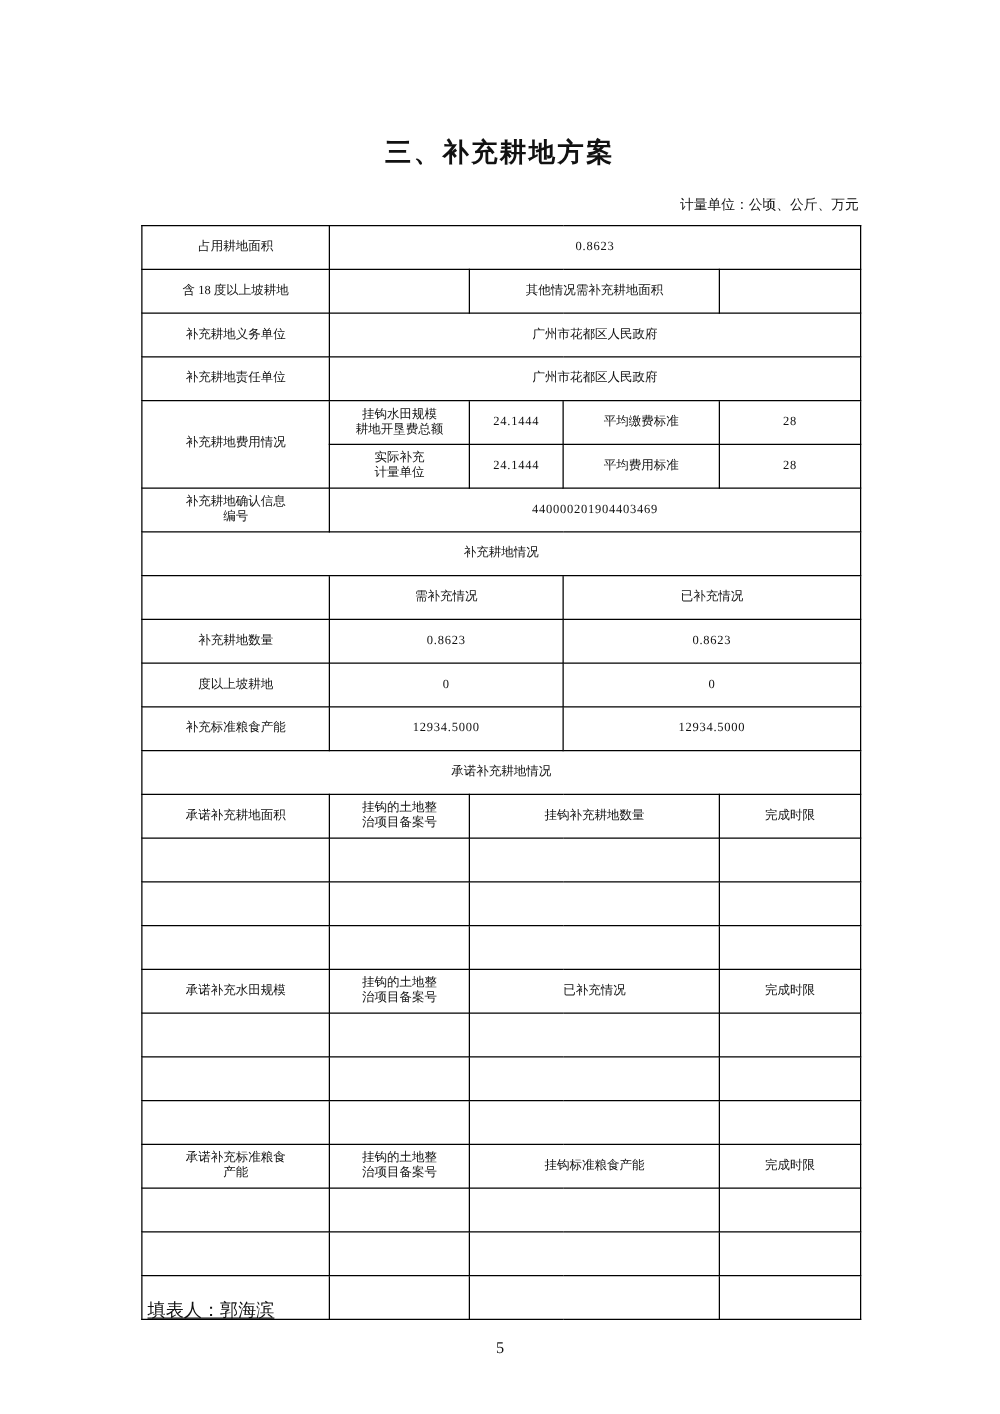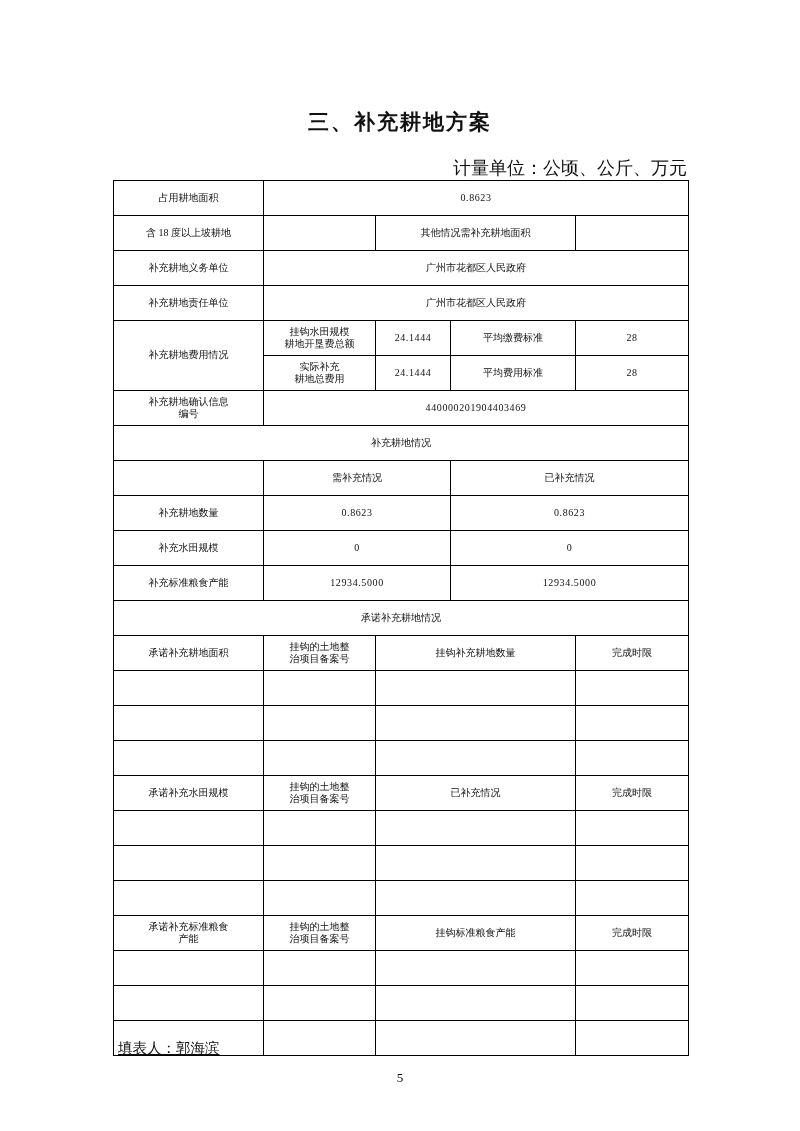--- a/index.html
+++ b/index.html
@@ -33,21 +33,21 @@
     width: 800px;
   }
   .unit-line {
     position: absolute;
     top: 156px;
     left: 0;
     width: 800px;
     text-align: right;
     padding-right: 113px;
     box-sizing: border-box;
-    font-size: 18px;
+    font-size: 11px;
   }
   table.main {
     position: absolute;
     top: 180px;
     left: 113px;
     width: 575px;
     border-collapse: collapse;
     table-layout: fixed;
     font-size: 10px;
   }
@@ -133,21 +133,21 @@
           <div>挂钩水田规模</div>
           <div>耕地开垦费总额</div>
         </td>
         <td class="tall num">24.1444</td>
         <td class="tall">平均缴费标准</td>
         <td class="tall num">28</td>
       </tr>
       <tr>
         <td class="tall">
           <div>实际补充</div>
-          <div>耕地总费用</div>
+          <div>计量单位</div>
         </td>
         <td class="tall num">24.1444</td>
         <td class="tall">平均费用标准</td>
         <td class="tall num">28</td>
       </tr>
 
       <tr>
         <td class="tall">
           <div>补充耕地确认信息</div>
           <div>编号</div>
@@ -164,21 +164,21 @@
         <td colspan="2">需补充情况</td>
         <td colspan="2">已补充情况</td>
       </tr>
 
       <tr>
         <td>补充耕地数量</td>
         <td colspan="2" class="num">0.8623</td>
         <td colspan="2" class="num">0.8623</td>
       </tr>
       <tr>
-        <td>补充水田规模</td>
+        <td>度以上坡耕地</td>
         <td colspan="2" class="num">0</td>
         <td colspan="2" class="num">0</td>
       </tr>
       <tr>
         <td>补充标准粮食产能</td>
         <td colspan="2" class="num">12934.5000</td>
         <td colspan="2" class="num">12934.5000</td>
       </tr>
 
       <tr>

